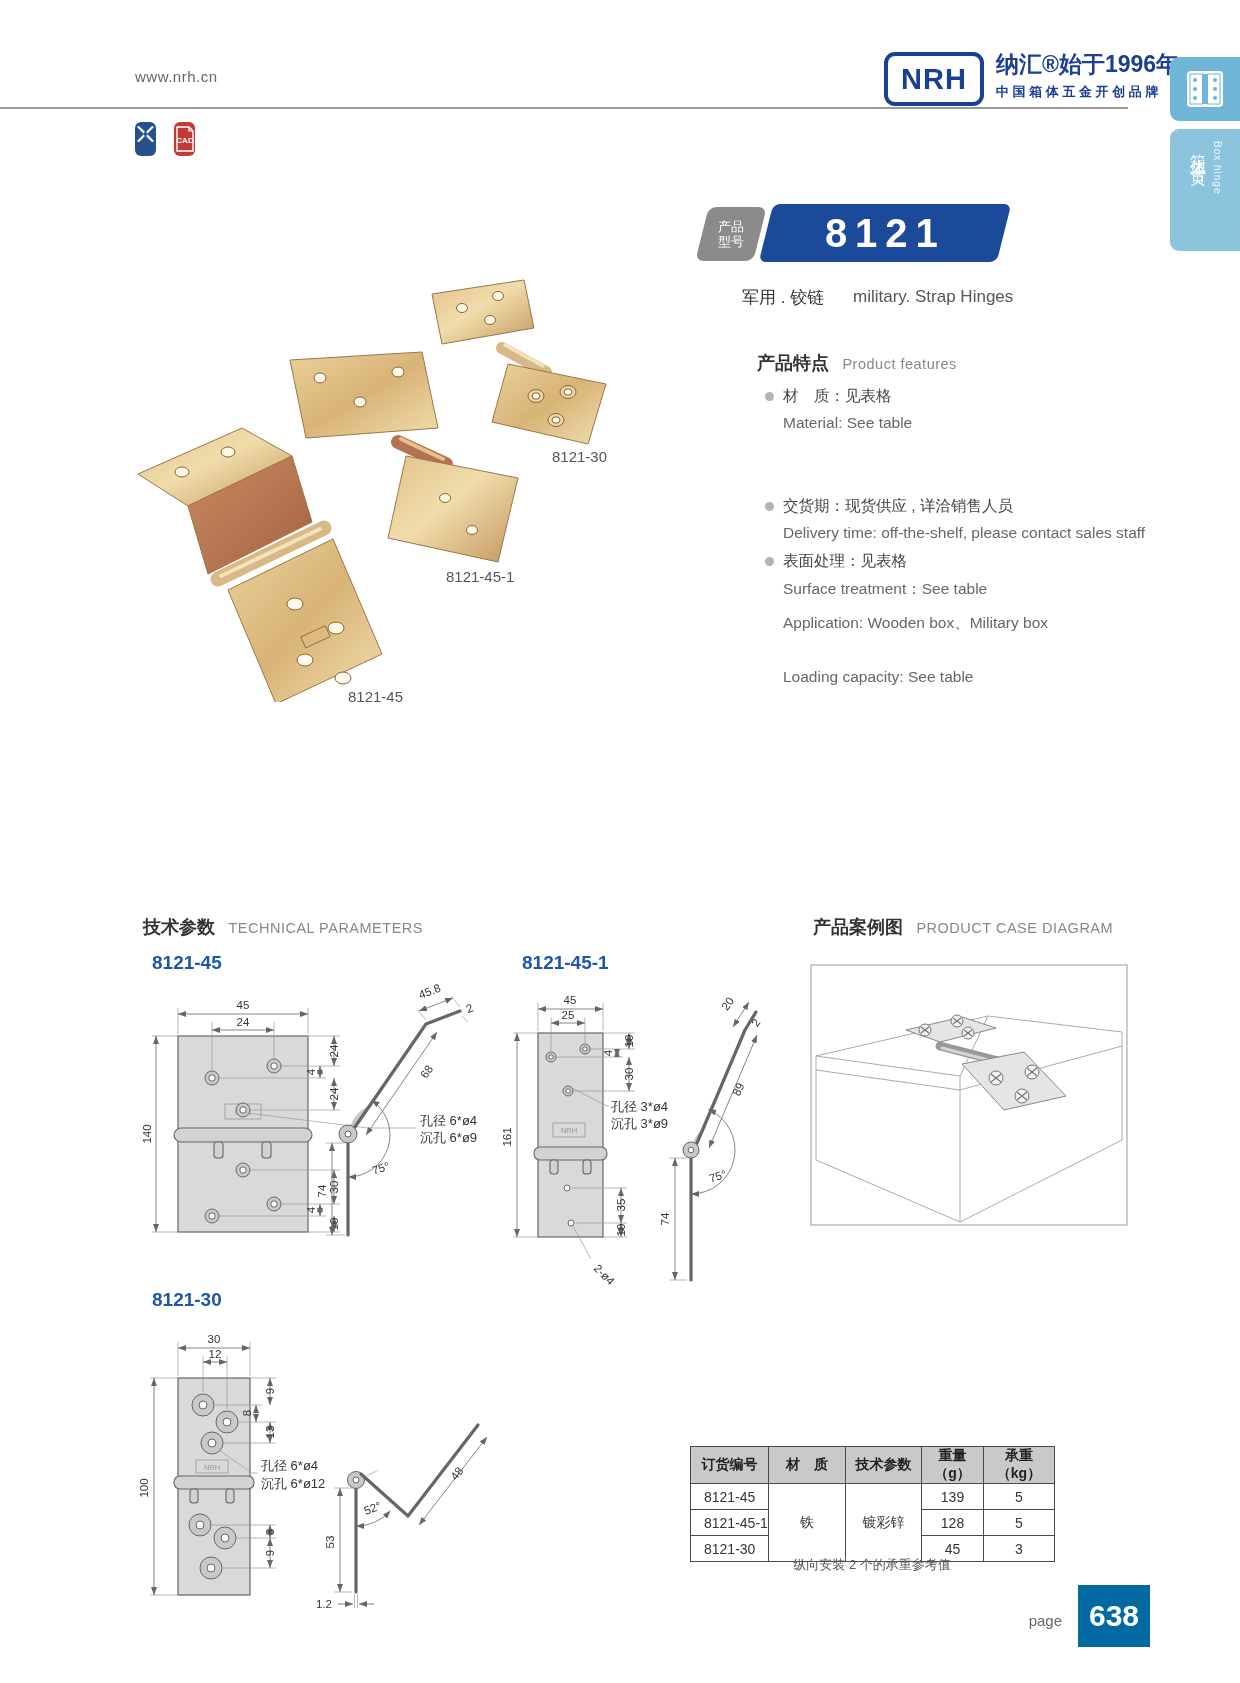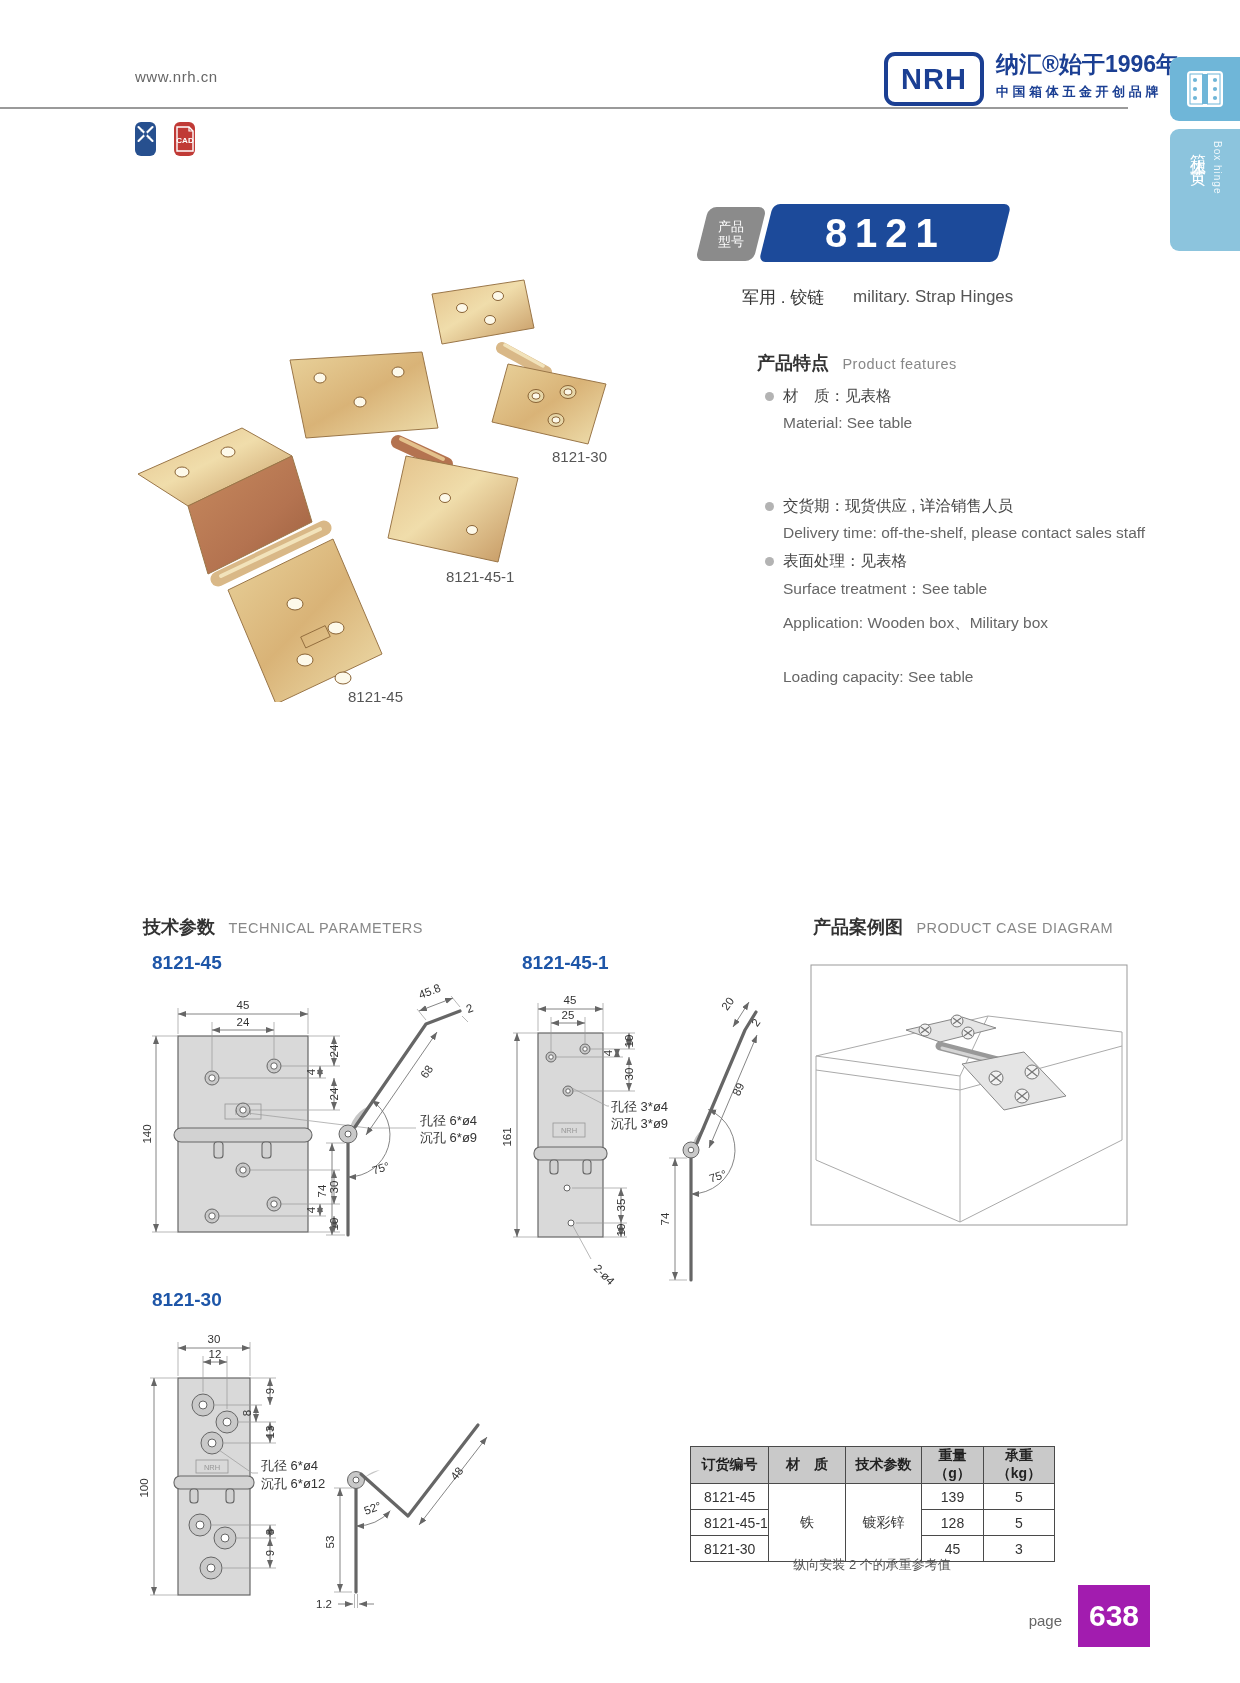--- a/index.html
+++ b/index.html
@@ -80,21 +80,21 @@
   
   .spec-table { border-collapse:collapse; }
   .spec-table th, .spec-table td { border:1px solid #4a4a4a; font-size:14px; color:#333; text-align:center; }
   .spec-table th { background:#c9c9c9; font-weight:bold; color:#222; height:25px; }
   .spec-table td { height:26px; background:#fff; }
   .spec-table td.model { text-align:left; padding-left:13px; }
   .footnote { font-size:13px; color:#555; text-align:center; }
 
   
   .page-label { font-size:15px; color:#666; }
-  .page-box { left:1078px; top:1585px; width:72px; height:62px; background:#a21caf; color:#fff;
+  .page-box { left:1078px; top:1585px; width:72px; height:62px; background:#0369a1; color:#fff;
               display:flex; align-items:center; justify-content:center; font-size:30px; font-weight:bold; }
 </style>
 </head>
 <body>
 
 <div class="page">
 
   <div class="abs url">www.nrh.cn</div>
 
   <div class="abs logo-box">

